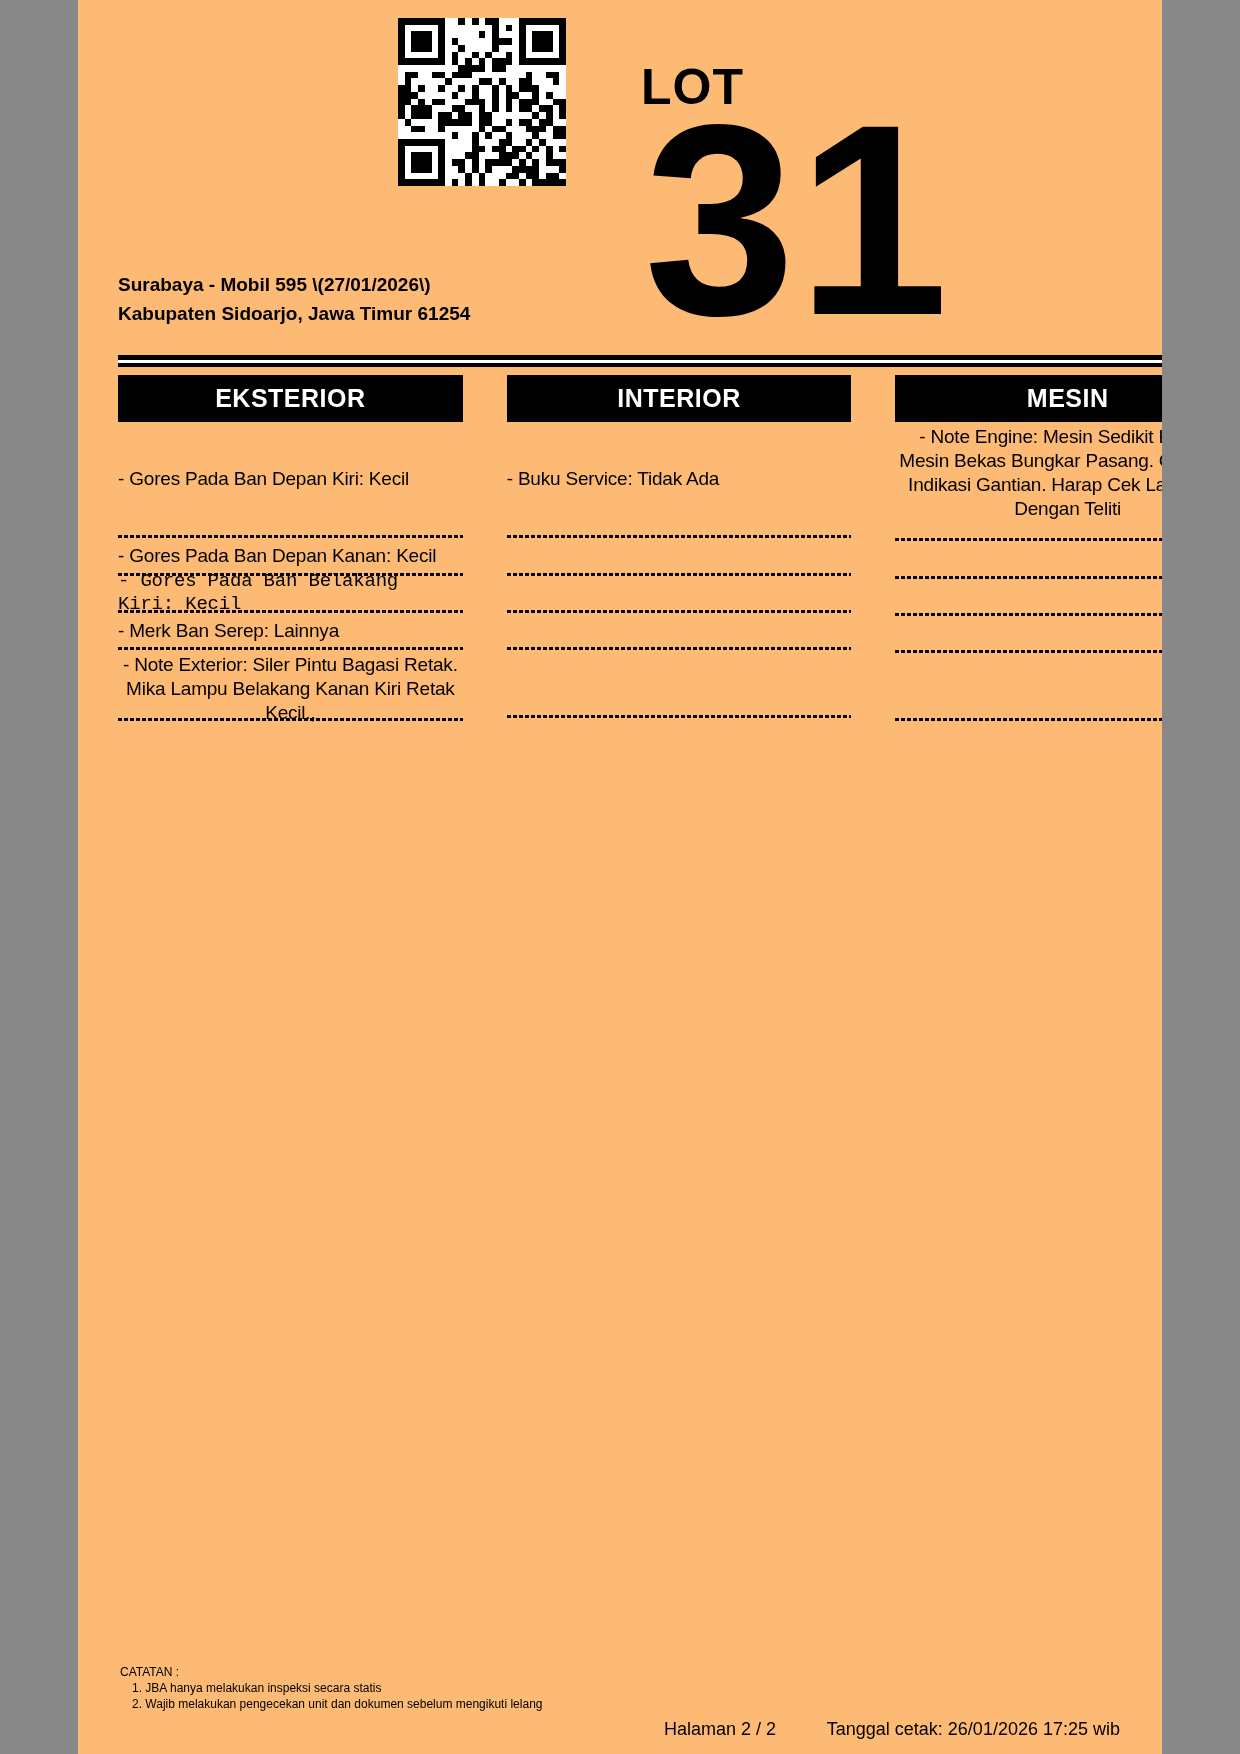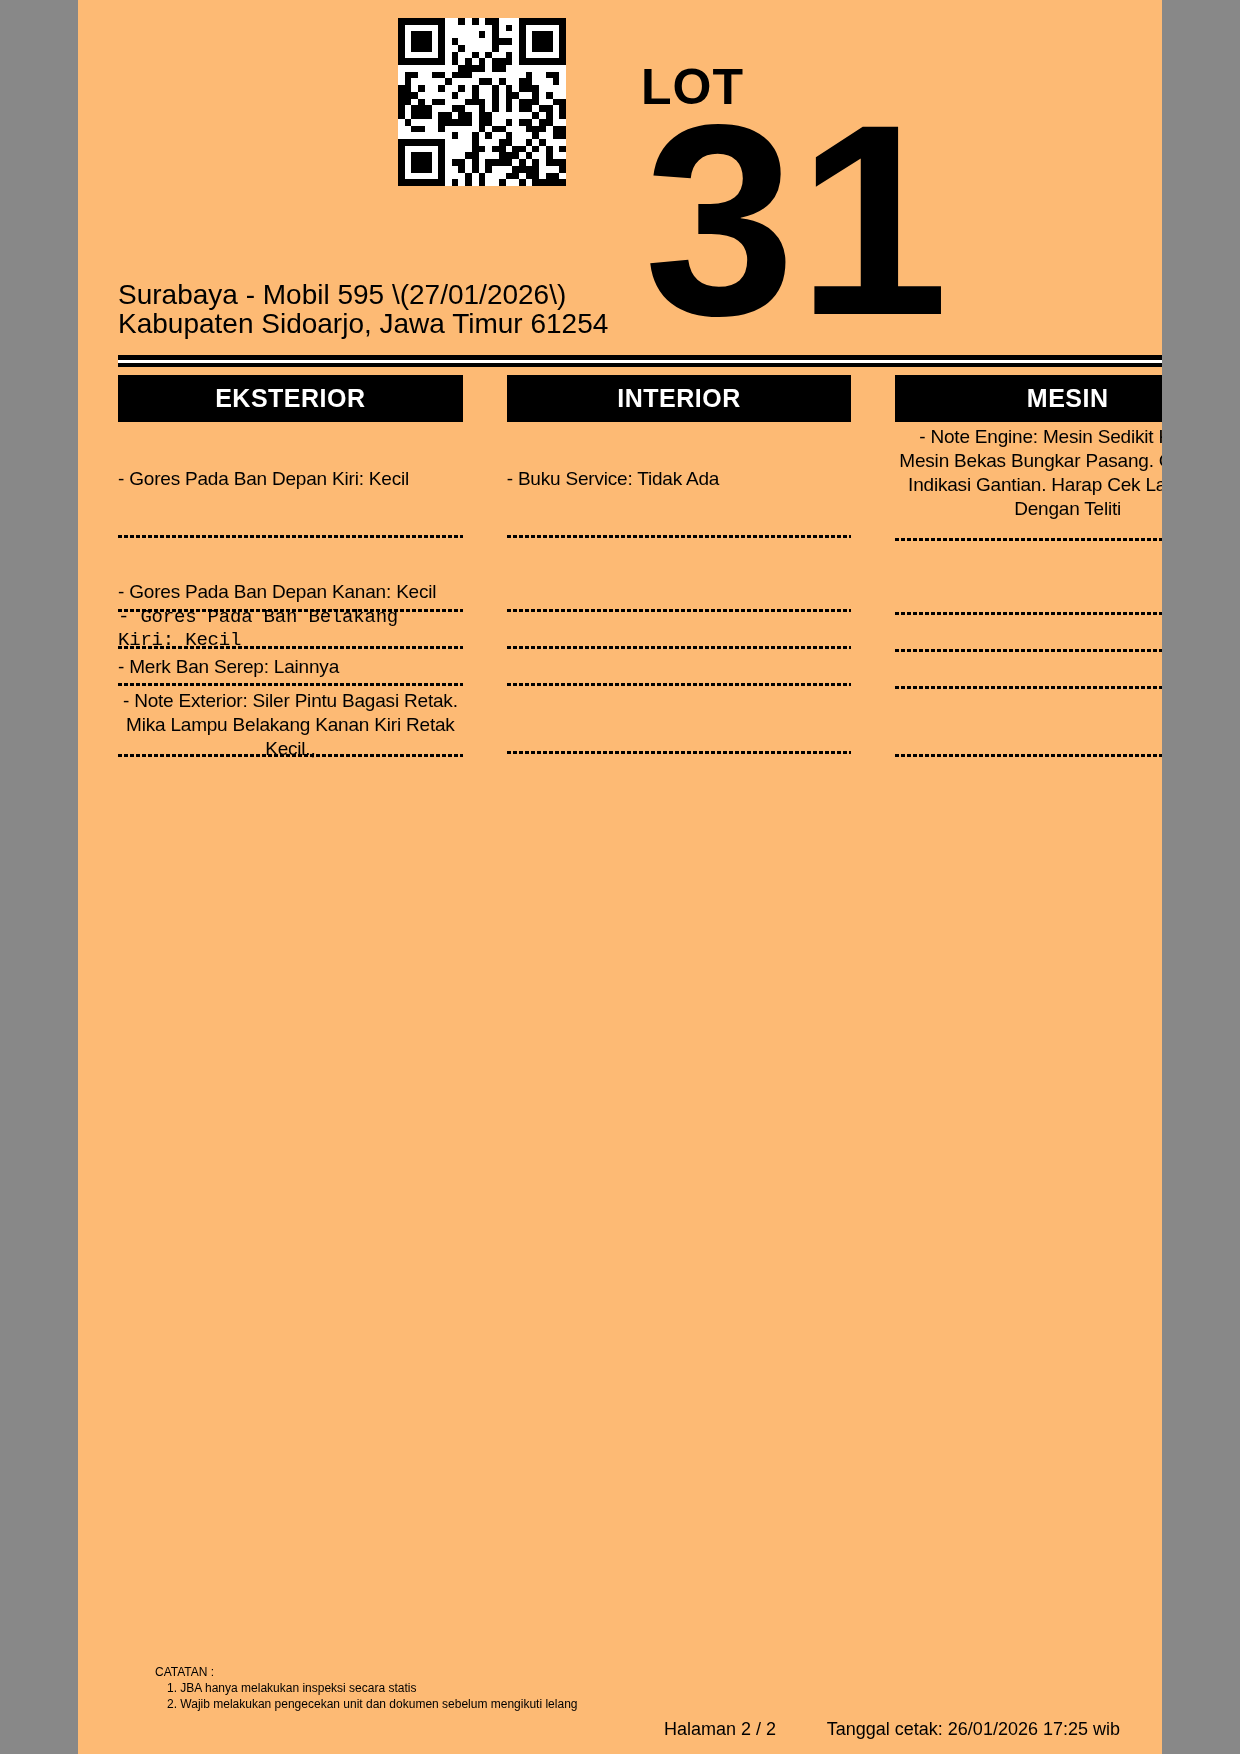--- a/index.html
+++ b/index.html
@@ -18,22 +18,22 @@
   .lot-label{
     position:absolute;left:563px;top:62px;
     font-size:50px;font-weight:bold;line-height:50px;letter-spacing:1px;
   }
   .lot-number{
     position:absolute;left:566px;top:84px;
     font-size:272px;font-weight:bold;line-height:272px;letter-spacing:2px;
     white-space:nowrap;
   }
   .address{
-    position:absolute;left:40px;top:280px;width:520px;
-    font-size:28px;line-height:29px;
+    position:absolute;left:40px;top:270px;width:520px;
+    font-size:19px;line-height:29px;font-weight:bold;
   }
   
   .double-rule{
     position:absolute;left:40px;top:355px;width:1152px;height:12px;
     background:linear-gradient(to bottom,#000 0 5px,#fff 5px 8px,#000 8px 12px);
   }
   
   .columns{
     position:absolute;left:40px;top:375px;width:1122px;
     display:flex;gap:44px;
@@ -43,33 +43,33 @@
     height:47px;background:#000;color:#fff;
     font-size:25px;font-weight:bold;line-height:47px;
     text-align:center;letter-spacing:0.5px;
   }
   .row{
     display:flex;align-items:center;
     font-size:19px;line-height:23px;letter-spacing:-0.2px;
     overflow:visible;
   }
   .r1{height:113px;}
-  .r2{height:35px;margin-top:36px;}
+  .r2{height:35px;}
   .r3{height:34px;font-family:Liberation Mono, monospace;}
   .r4{height:34px;}
   .r5{height:65px;}
   .row-note{align-items:flex-start;padding-top:3px;line-height:24px;text-align:center;}
   .sep{
     height:3px;
     background:repeating-linear-gradient(90deg,#000 0 4px,transparent 4px 6px);
   }
   
   .catatan{
     position:absolute;left:42px;top:1664px;
-    font-size:12px;line-height:16px;margin-left:35px;
+    font-size:12px;line-height:16px;
   }
   .catatan .indent{padding-left:12px;}
   .page-indicator{
     position:absolute;left:586px;top:1718px;
     font-size:18px;line-height:22px;
   }
   .print-date{
     position:absolute;right:42px;top:1718px;
     font-size:18px;line-height:22px;text-align:right;
   }

